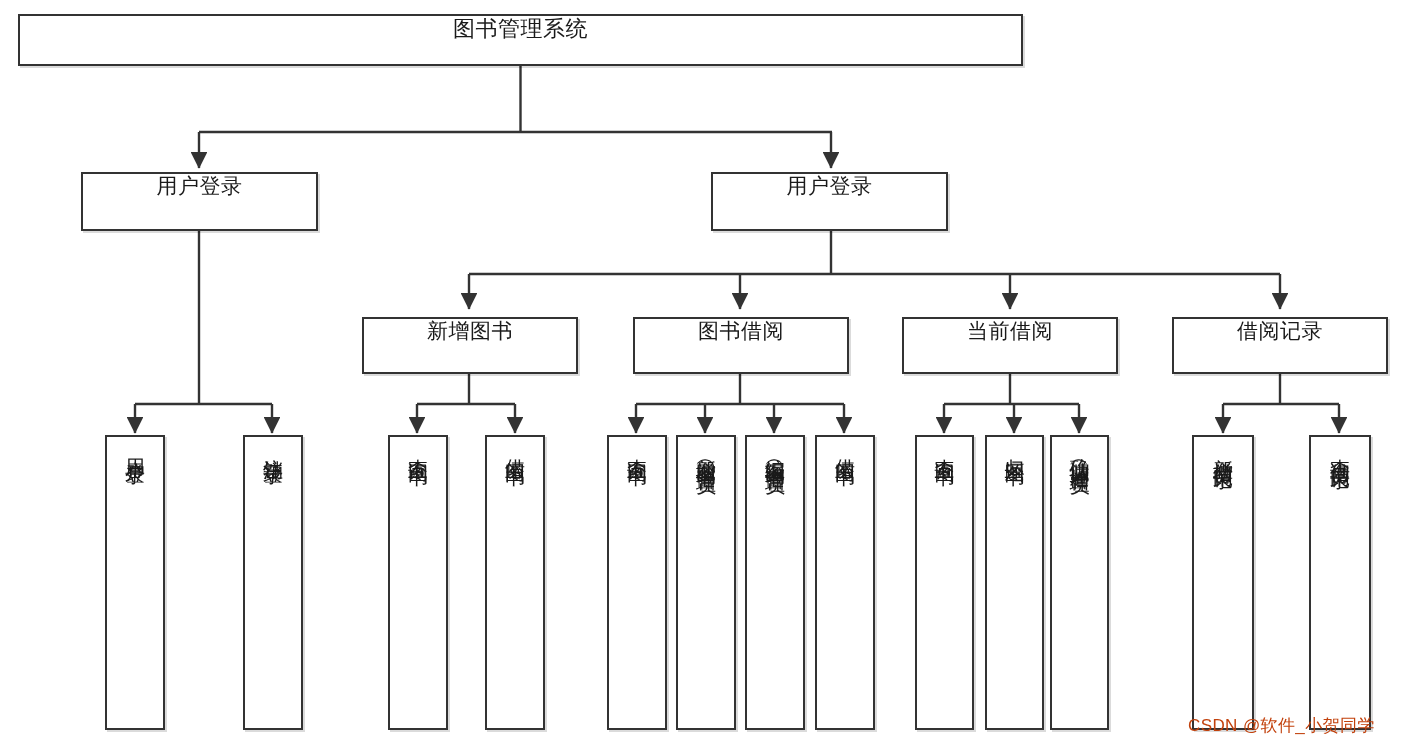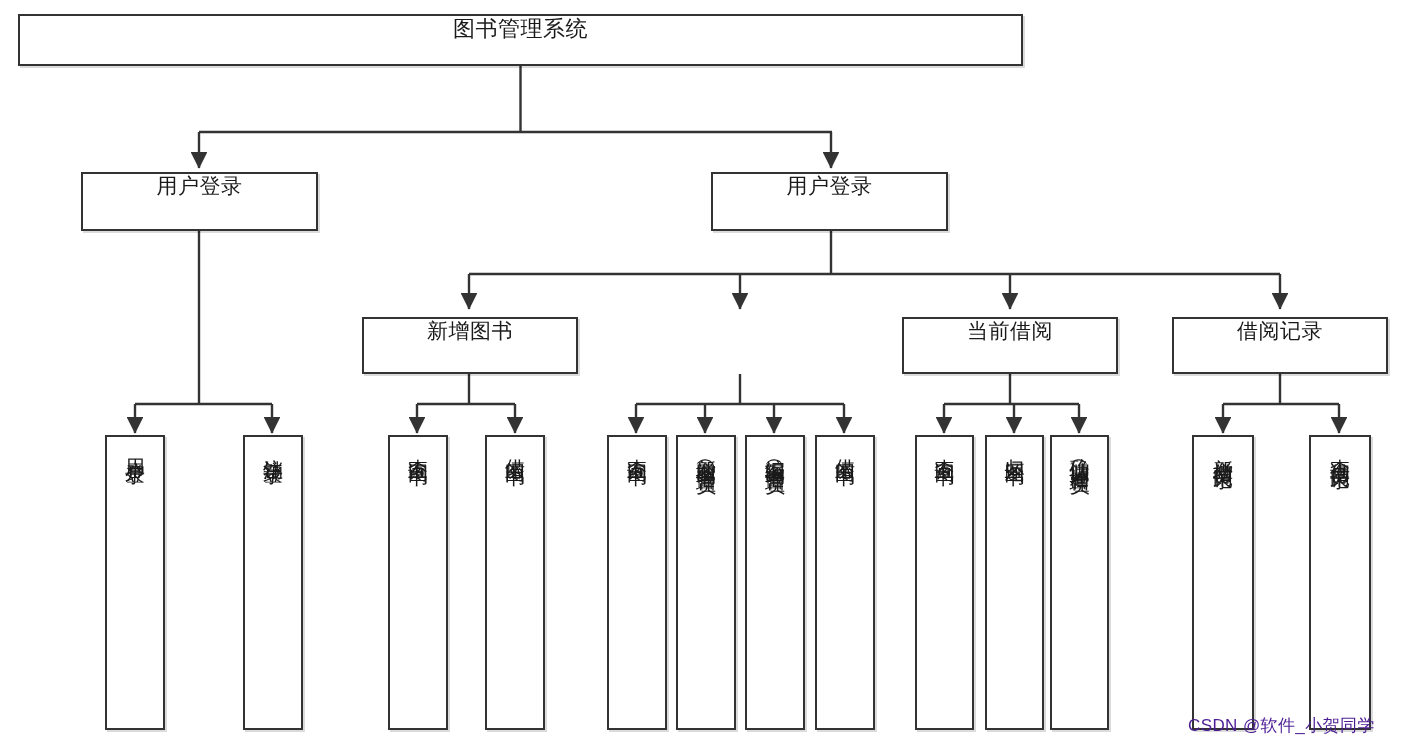--- a/index.html
+++ b/index.html
@@ -65,21 +65,21 @@
     line-height: 1.05;
     letter-spacing: 2.5px;
     white-space: nowrap;
     height: auto;
   }
   .watermark {
     position: absolute;
     left: 1188px;
     top: 714px;
     font-size: 17px;
-    color: #4c1d95;
+    color: #c2410c;
     letter-spacing: 0.4px;
     white-space: nowrap;
     user-select: none;
   }
 </style>
 </head>
 <body>
 
 <div id="canvas">
 
@@ -141,20 +141,23 @@
   <div class="node horiz" style="left:81px; top:172px; width:237px; height:59px;">
     <span class="label">用户登录</span>
   </div>
   <div class="node horiz" style="left:711px; top:172px; width:237px; height:59px;">
     <span class="label">用户登录</span>
   </div>
 
   <div class="node horiz" style="left:362px; top:317px; width:216px; height:57px;">
     <span class="label">新增图书</span>
   </div>
+  <div class="node horiz" style="left:633px; top:317px; width:216px; height:57px;">
+    <span class="label">图书借阅</span>
+  </div>
   <div class="node horiz" style="left:1172px; top:317px; width:216px; height:57px;">
     <span class="label">借阅记录</span>
   </div>
   <div class="node horiz" style="left:902px; top:317px; width:216px; height:57px;">
     <span class="label">当前借阅</span>
   </div>
 
   <div class="node vert" style="left:105px; top:435px; width:60px; height:295px;">
     <span class="label">用户登录</span>
   </div>

